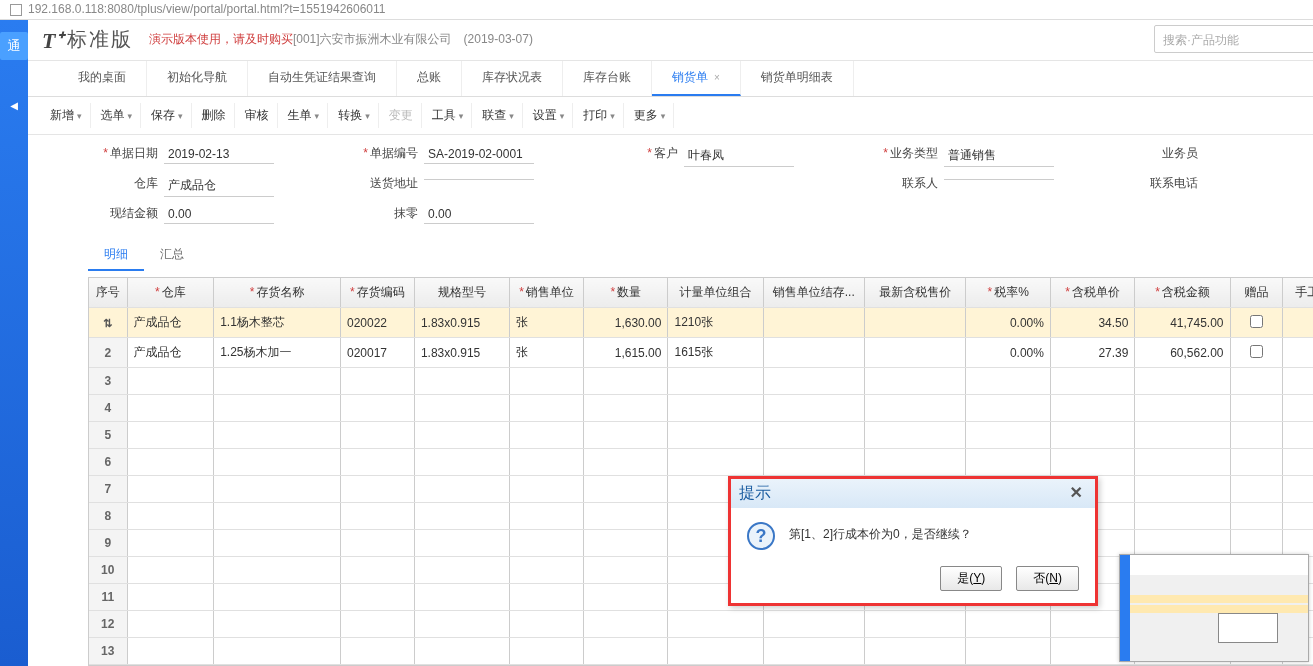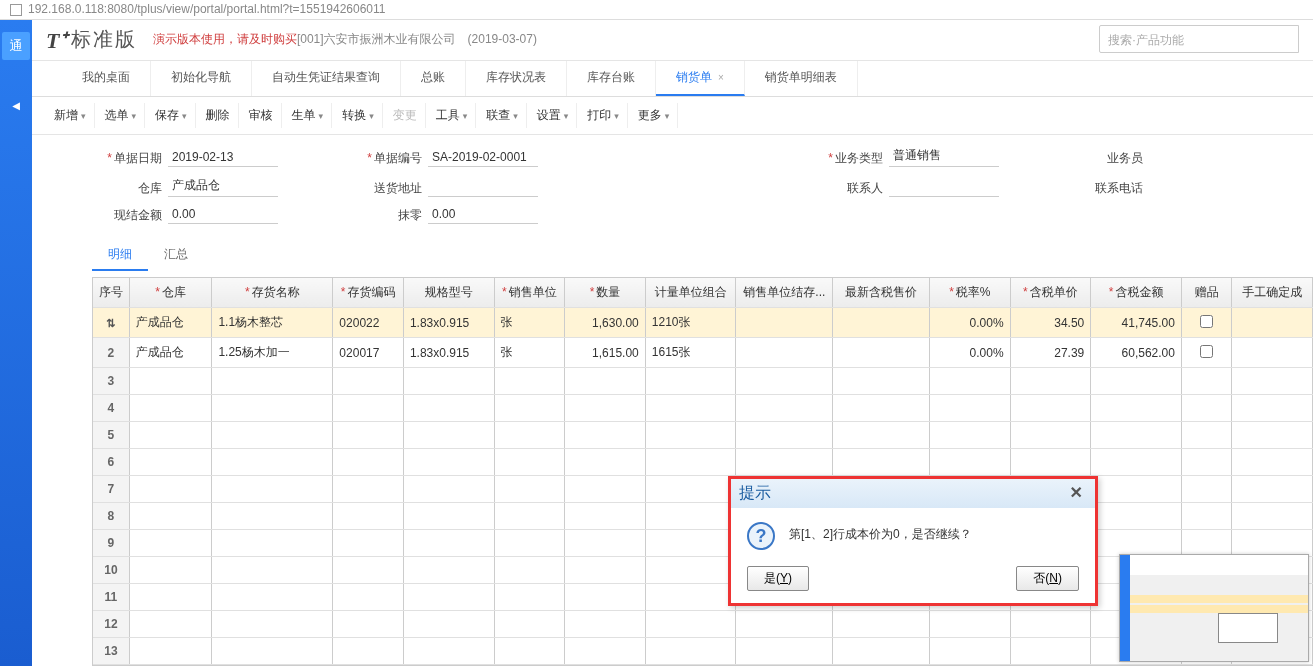--- a/index.html
+++ b/index.html
@@ -21,21 +21,21 @@
 .tabs { display:flex; border-bottom:1px solid #ddd; padding-left:30px; }
 .tab { padding:8px 20px; color:#555; cursor:pointer; border-right:1px solid #eee; position:relative; }
 .tab.active { color:#2a7cf0; border-bottom:2px solid #2a7cf0; }
 .tab-close { color:#aaa; margin-left:6px; font-size:10px; }
 .toolbar { display:flex; gap:2px; padding:6px 14px; border-bottom:1px solid #e5e5e5; }
 .tb-item { padding:4px 8px; color:#333; cursor:pointer; border-right:1px solid #eee; }
 .tb-item.disabled { color:#bbb; }
 .tb-item .caret::after { content:"▾"; font-size:9px; margin-left:3px; color:#888; }
 .form-area { padding:10px 20px 0 60px; }
 .form-row { display:flex; gap:40px; margin-bottom:8px; }
-.form-group { display:flex; align-items:flex-end; min-width:220px; }
+.form-group { display:flex; align-items:flex-start; min-width:220px; }
 .fg-label { width:70px; text-align:right; color:#444; margin-right:6px; }
 .fg-label.req::before { content:"*"; color:#d04040; margin-right:2px; }
 .fg-value { border-bottom:1px solid #ccc; padding:2px 4px; min-width:110px; color:#333; }
 .fg-label-right { margin-left:auto; }
 .sub-tabs { display:flex; margin:8px 0 0 60px; }
 .sub-tab { padding:6px 16px; color:#666; cursor:pointer; }
 .sub-tab.active { color:#2a7cf0; border-bottom:2px solid #2a7cf0; }
 .grid { margin:6px 0 0 60px; border:1px solid #ccc; border-right:0; overflow:hidden; }
 table { border-collapse:collapse; width:100%; table-layout:fixed; }
 th,td { border-right:1px solid #ccc; border-bottom:1px solid #e0e0e0; padding:6px 6px; font-size:12px; text-align:center; white-space:nowrap; overflow:hidden; }
@@ -46,21 +46,21 @@
 td.r { text-align:right; }
 .rownum { background:#f4f4f4; color:#666; font-weight:bold; }
 .row-icon { font-size:11px; color:#555; }
 input[type=checkbox] { pointer-events:none; }
 .dialog-wrap { position:absolute; left:728px; top:476px; width:370px; border:3px solid #e33; background:#fff; box-shadow:2px 2px 6px rgba(0,0,0,.2); }
 .dialog-title { background:linear-gradient(#eaf3fb,#d8e8f7); padding:4px 8px; color:#1a5ca0; font-size:16px; display:flex; }
 .dialog-close { margin-left:auto; color:#555; font-weight:bold; cursor:pointer; padding:0 4px; }
 .dialog-body { display:flex; padding:14px 16px 8px; gap:14px; align-items:flex-start; }
 .dialog-icon { width:28px; height:28px; border:2px solid #3a77c6; border-radius:50%; color:#3a77c6; font-size:18px; font-weight:bold; text-align:center; line-height:24px; background:#eaf3fb; }
 .dialog-msg { color:#333; padding-top:4px; }
-.dialog-buttons { display:flex; justify-content:space-between; gap:14px; padding:8px 16px 12px; }
+.dialog-buttons { display:flex; justify-content:flex-end; gap:14px; padding:8px 16px 12px; }
 .dlg-btn { border:1px solid #888; background:linear-gradient(#fff,#e8e8e8); padding:3px 16px; cursor:pointer; border-radius:2px; font-size:12px; }
 .dlg-btn u { text-decoration:underline; }
 .thumb { position:absolute; right:4px; bottom:4px; width:190px; height:108px; border:1px solid #aaa; background:#fff; box-shadow:0 0 4px rgba(0,0,0,.2); }
 .thumb-inner { width:100%; height:100%; background:
   linear-gradient(#2a7cf0,#2a7cf0) 0 0/10px 100% no-repeat,
   linear-gradient(#fff,#fff) 10px 0/180px 20px no-repeat,
   linear-gradient(#ffe9b0,#ffe9b0) 10px 40px/180px 8px no-repeat,
   linear-gradient(#ffe9b0,#ffe9b0) 10px 50px/180px 8px no-repeat,
   linear-gradient(#f0f0f0,#f0f0f0) 10px 20px/180px 88px no-repeat;
 }
@@ -116,20 +116,24 @@
 
     <div class="form-area">
       <div class="form-row">
         <div class="form-group">
             <span class="fg-label req">单据日期</span>
             <span class="fg-value">2019-02-13</span>
           </div>
         <div class="form-group">
             <span class="fg-label req">单据编号</span>
             <span class="fg-value">SA-2019-02-0001</span>
+          </div>
+        <div class="form-group">
+            <span class="fg-label req">客户</span>
+            <span class="fg-value">叶春凤</span>
           </div>
         <div class="form-group fg-label-right">
             <span class="fg-label req">业务类型</span>
             <span class="fg-value">普通销售</span>
           </div>
         <div class="form-group">
             <span class="fg-label">业务员</span>
           </div>
       </div>
       <div class="form-row">

